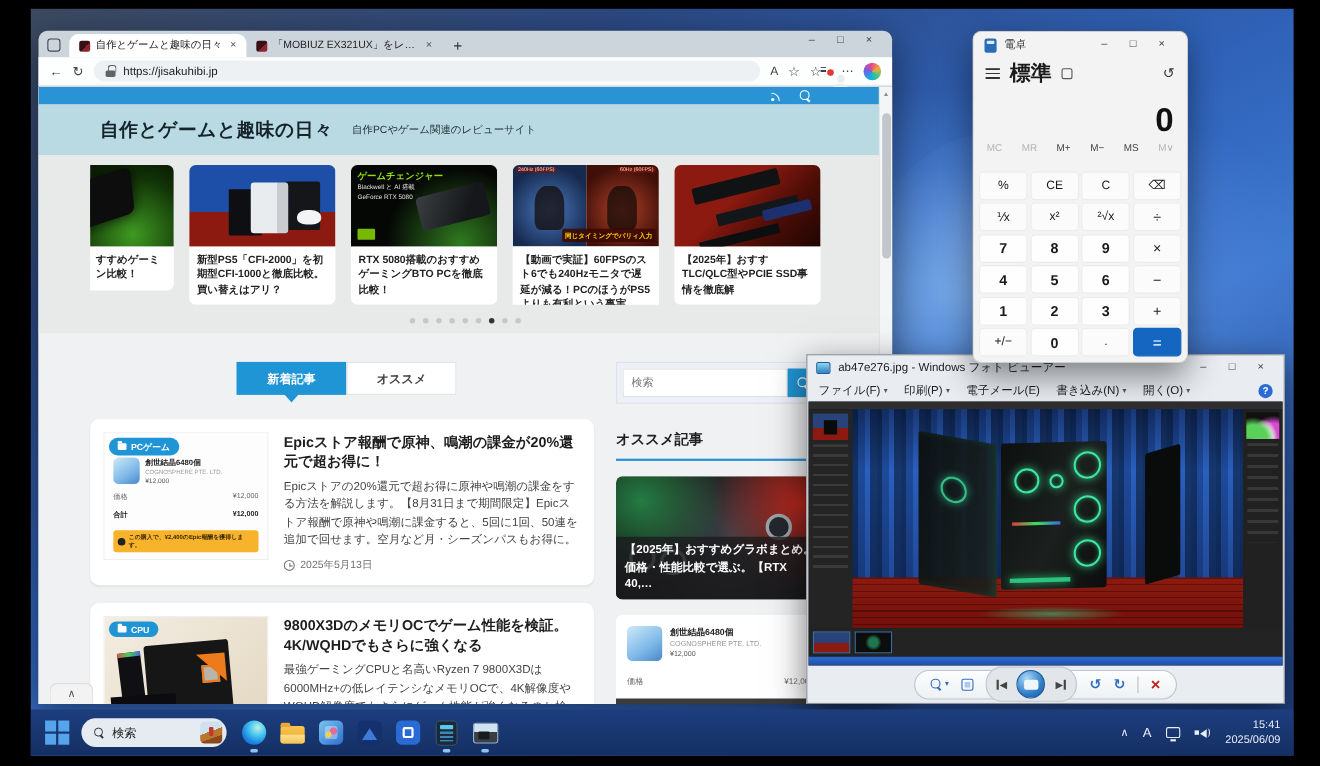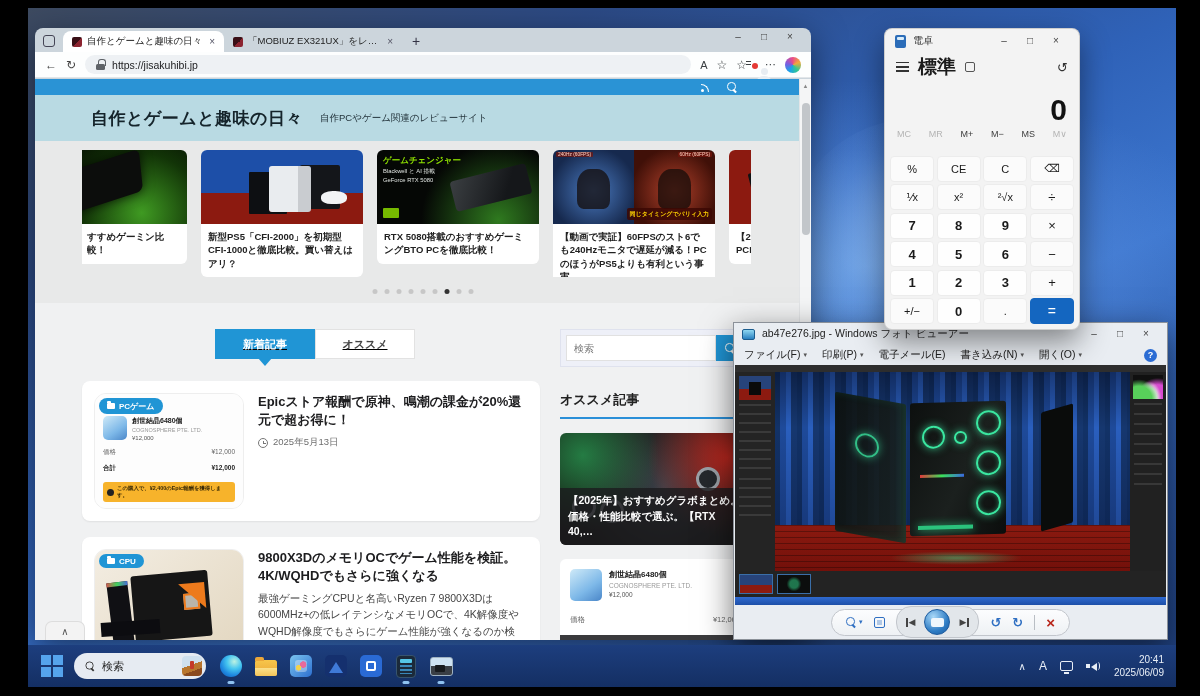--- a/index.html
+++ b/index.html
@@ -61,21 +61,21 @@
   .mag::before { content:''; position:absolute; left:0; top:0; width:6.5px; height:6.5px; border:1.6px solid currentColor; border-radius:50%; }
   .mag::after { content:''; position:absolute; left:6.6px; top:6.6px; width:4px; height:1.7px; background:currentColor; transform:rotate(45deg); transform-origin:0 0; }
   .site-header { height:46px; background:#b9dae3; display:flex; align-items:center; padding-left:56px; gap:17px; }
   .site-title { font-size:17px; font-weight:bold; color:#15242b; letter-spacing:.5px; }
   .site-tagline { font-size:9.5px; color:#22323a; }
 
   
   .carousel { height:162px; background:#e8e9e9; position:relative; }
   .car-clip { position:absolute; left:47px; right:60px; top:9px; bottom:26px; overflow:hidden; }
   .car-row { display:flex; gap:14px; margin-left:-57px; align-items:flex-start; }
-  .car-card { width:162px; flex:none; background:#fff; border-radius:6px; overflow:hidden; }
+  .car-card { width:133px; flex:none; background:#fff; border-radius:6px; overflow:hidden; }
   .car-img { height:74px; position:relative; overflow:hidden; }
   .car-txt { padding:6px 7px 7px; font-size:9.5px; font-weight:bold; color:#222; line-height:1.4; }
   .c1 .car-txt { padding-left:62px; white-space:normal; }
   .img-gpu { background:radial-gradient(circle at 72% 85%, #3f9a22, #123407 45%, #060b04 75%); }
   .img-gpu::after { content:''; position:absolute; left:18%; top:18%; width:55%; height:55%; background:#0c0d0c; transform:rotate(-18deg) skewX(-12deg); border-radius:6px; box-shadow:0 0 12px rgba(0,0,0,.8); }
   .img-ps5 { background:linear-gradient(180deg,#1d4fa8 0 58%,#8c1a10 58%); }
   .img-ps5::before { content:''; position:absolute; left:42%; top:22%; width:26%; height:62%; background:linear-gradient(90deg,#e9ecef 70%,#c9ccd0 70%); border-radius:3px; box-shadow:-22px 4px 0 -2px #0d0f12, 30px -2px 0 -1px #14161a; }
   .img-ps5::after { content:''; position:absolute; right:10%; top:55%; width:16%; height:18%; background:#f2f4f6; border-radius:45% 45% 40% 40%; }
   .img-rtx { background:radial-gradient(circle at 75% 95%, #2f7a1f, #050705 55%); padding:5px 6px; }
   .rtx-t1 { display:block; font-size:8.5px; font-weight:bold; color:#8ee000; }
@@ -92,27 +92,27 @@
   .img-ssd { background:linear-gradient(135deg,#8c1a10 0 40%,#4a0d06 70%,#200502); }
   .img-ssd::before { content:''; position:absolute; left:12%; top:16%; width:60%; height:20%; background:#101214; transform:rotate(-14deg); border-radius:2px; box-shadow:14px 26px 0 -2px #14171a, -8px 46px 0 -3px #0c0e10; }
   .img-ssd::after { content:''; position:absolute; right:6%; top:48%; width:34%; height:14%; background:#1c2f6e; transform:rotate(-14deg); border-radius:2px; }
   .car-dots { position:absolute; bottom:9px; left:50%; transform:translateX(-50%); display:flex; gap:7px; }
   .car-dots i { width:5px; height:5px; border-radius:50%; background:#c7c7c7; }
   .car-dots i.on { background:#333; }
 
   
   .main { display:flex; gap:20px; padding:26px 61px 0 47px; }
   .col-left { flex:1; min-width:0; }
-  .feed-tabs { display:flex; margin:0 0 22px 133px;text-decoration:underline; }
+  .feed-tabs { display:flex; margin:0 0 22px 133px; }
   .ftab { width:100px; height:30px; display:flex; align-items:center; justify-content:center; font-size:11px; font-weight:bold; position:relative; }
   .ftab.on { background:#2095d5; color:#fff; }
   .ftab.on::after { content:''; position:absolute; left:50%; bottom:-7px; transform:translateX(-50%); border:7px solid transparent; border-top:8px solid #2095d5; border-bottom:none; }
   .ftab.off { background:#fff; color:#444; border:1px solid #e2e2e2; }
   .post { background:#fff; border-radius:8px; padding:12px; display:flex; gap:14px; margin-bottom:16px; box-shadow:0 1px 2px rgba(0,0,0,.07); }
-  .post-thumb { width:150px; height:116px; flex:none; border-radius:12px; position:relative; overflow:hidden; border:1px solid #eee; }
+  .post-thumb { width:150px; height:116px; flex:none; border-radius:0; position:relative; overflow:hidden; border:1px solid #eee; }
   .cat-badge { position:absolute; top:4px; left:4px; z-index:3; background:#2095d5; color:#fff; font-size:8px; font-weight:bold; padding:2.5px 8px; border-radius:9px; display:flex; align-items:center; gap:4px; }
   .fold { width:8px; height:6px; background:#fff; border-radius:1px; position:relative; }
   .fold::before { content:''; position:absolute; top:-2px; left:0; width:4px; height:2px; background:#fff; border-radius:1px 1px 0 0; }
   
   .epic { background:#fdfdfd; width:100%; height:100%; padding:22px 8px 6px; display:flex; flex-direction:column; }
   .epic-top { display:flex; gap:5px; }
   .gicon { width:24px; height:24px; border-radius:5px; flex:none; background:linear-gradient(145deg,#cfeaf8,#7db8e8 60%,#4a86c8); }
   .gi-s { width:32px; height:32px; }
   .ep-name { font-size:7px; font-weight:bold; color:#222; }
   .ep-vendor { font-size:5.5px; color:#999; margin-top:1px; }
@@ -419,20 +419,21 @@
                   </div>
                 <div class="ep-row">
                     <b>合計</b>
                     <b>¥12,000</b>
                   </div>
                 <div class="ep-banner">この購入で、¥2,400のEpic報酬を獲得します。</div>
               </div>
             </div>
             <div class="post-body">
               <div class="post-title">Epicストア報酬で原神、鳴潮の課金が20%還元で超お得に！</div>
+              <div class="post-ex">Epicストアの20%還元で超お得に原神や鳴潮の課金をする方法を解説します。【8月31日まで期間限定】Epicストア報酬で原神や鳴潮に課金すると、5回に1回、50連を追加で回せます。空月など月・シーズンパスもお得に。</div>
               <div class="post-date">
                   <span class="clk"></span>
                   <span>2025年5月13日</span>
                 </div>
             </div>
           </div>
 
           <div class="post">
             <div class="post-thumb">
               <span class="cat-badge">
@@ -677,18 +678,18 @@
         </div>
     </div>
     <div class="tb-tray">
       <span class="chev">∧</span>
       <span class="ime">A</span>
       <span class="net"></span>
       <span class="vol">
           <i></i>
         </span>
       <span class="clockbox">
-        <div>20:41</div>
+        <div>15:41</div>
         <div>2025/06/09</div>
       </span>
     </div>
   </div>
 </div>
 
 </body></html>

